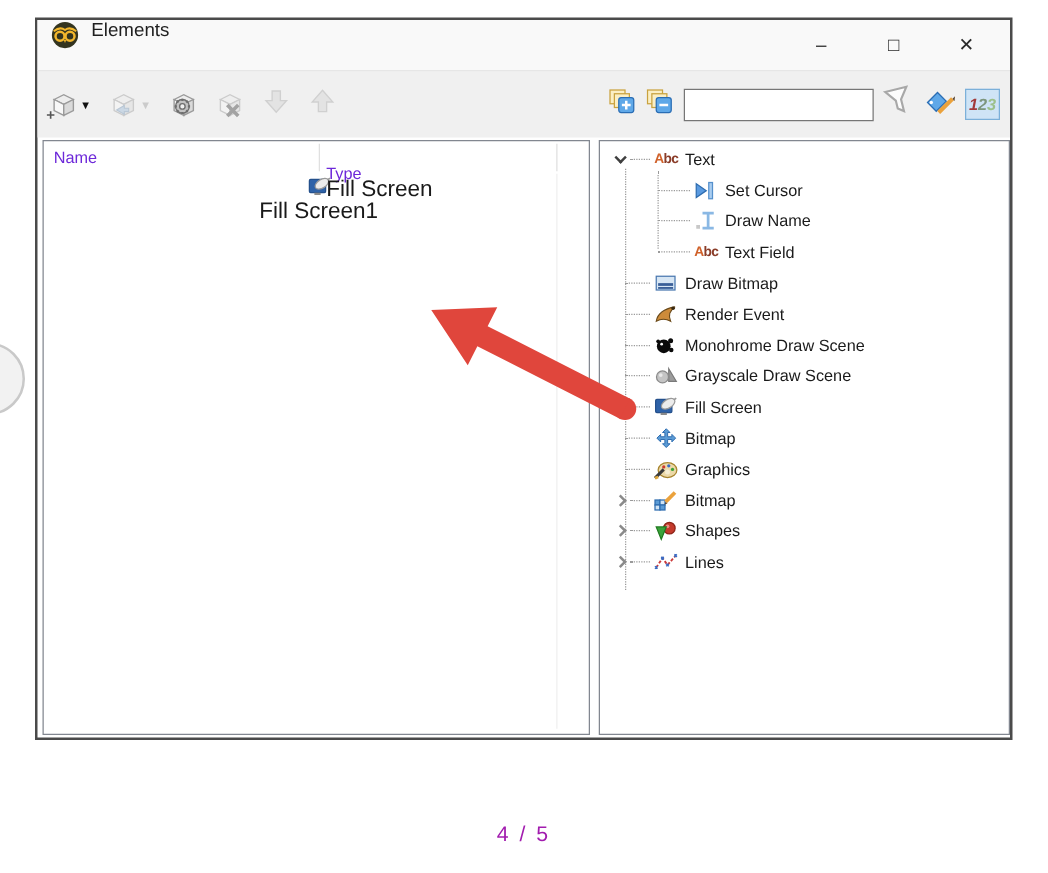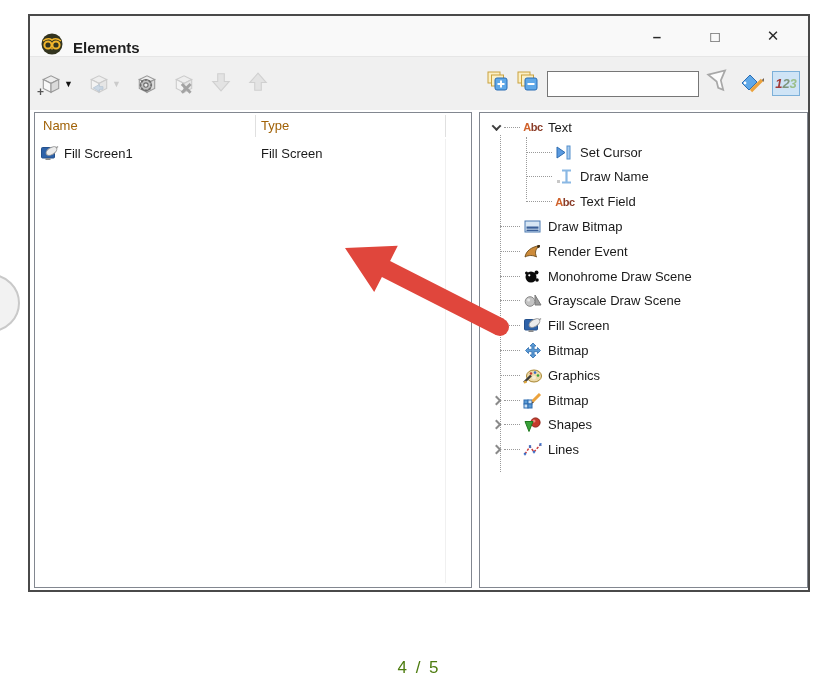--- a/index.html
+++ b/index.html
@@ -7,21 +7,21 @@
     font-family:"Liberation Sans","DejaVu Sans",sans-serif; color:#1a1a1a; overflow:hidden; }
   .page { position:relative; width:838px; height:698px; background:#fff; }
 
   
   .nav-circle { position:absolute; left:-38px; top:274px; width:58px; height:58px;
     border-radius:50%; border:2px solid #c9c9c9; background:#f2f2f2; }
 
   
   .window { position:absolute; left:28px; top:14px; width:782px; height:578px;
     border:2px solid #4a4a4a; background:#fff; }
-  .titlebar { height:40px; display:flex; align-items:flex-end; background:#f9f9f9; padding-left:10px;font-weight:bold; }
+  .titlebar { height:40px; display:flex; align-items:flex-start; background:#f9f9f9; padding-left:10px; }
   .app-icon { width:24px; height:24px; display:flex; }
   .title { margin-left:9px; font-size:15px; color:#1f1f1f; flex:1; }
   .win-controls { display:flex; height:40px; margin-right:6px; }
   .win-btn { width:58px; height:40px; display:flex; align-items:center; justify-content:center;
     font-size:15px; color:#2a2a2a; cursor:default; }
 
   
   .toolbar { position:relative; height:54px; background:#f0f0f0; border-top:1px solid #e6e6e6; }
   .tb-left { position:absolute; left:10px; top:0; height:100%; display:flex; align-items:center; gap:15px; }
   .tb-btn { position:relative; display:flex; align-items:center; }
@@ -38,26 +38,26 @@
     display:flex; align-items:center; justify-content:center; font-size:13px; font-weight:bold;
     font-style:italic; letter-spacing:0; }
   .num-toggle .d1{color:#a23a3a;} .num-toggle .d2{color:#7d967d;} .num-toggle .d3{color:#9cc08a;}
 
   
   .panel { position:absolute; top:96px; height:476px; background:#fff; border:1px solid #828790; }
   .panel.left { left:4px; width:438px; }
   .panel.right { left:449px; width:329px; }
 
   
-  .list-header { position:relative; height:26px; font-size:13px; color:#a16207; }
+  .list-header { position:relative; height:26px; font-size:13px; color:#6d28d9; }
   .list-header .col-name { position:absolute; left:8px; top:5px; }
-  .list-header .col-type { position:absolute; left:226px; top:5px; }
+  .list-header .col-type { position:absolute; left:226px; top:18px; }
   .hsep { position:absolute; top:2px; height:22px; width:1px; background:#e0e0e0; }
   .vsep-body { position:absolute; top:26px; bottom:4px; width:1px; background:#f997; background:#f0f0f0; }
-  .list-row { position:absolute; left:0; top:28px; width:100%; height:24px; display:flex; align-items:center; font-size:13px; }
+  .list-row { position:absolute; left:0; top:28px; width:100%; height:24px; display:flex; align-items:center; font-size:18px;flex-direction:column; }
   .list-row .ricon { width:20px; height:17px; margin-left:5px; display:flex; }
   .list-row .rname { margin-left:4px; }
   .list-row .rtype { position:absolute; left:226px; }
 
   
   .tree { position:relative; padding-top:2px; font-size:13px; }
   .trow { position:relative; height:24.8px; display:flex; align-items:center; padding-left:8px; white-space:nowrap; }
   .trow.child { padding-left:46px; }
   .chv { width:16px; display:flex; align-items:center; justify-content:center; }
   .chv i { display:block; width:7px; height:7px; }
@@ -72,21 +72,21 @@
   .abc .a { color:#d0622b; } .abc .bc { color:#8a3c28; }
   .guide { position:absolute; border-left:1px dotted #9a9a9a; }
   .guide.main { left:20px; top:22px; height:337px; }
   .guide.childg { left:46px; top:24px; height:62px; }
 
   
   .arrow-svg { position:absolute; left:0; top:0; width:838px; height:698px; pointer-events:none; }
 
   
   .pager { position:absolute; left:0; top:658px; width:100%; text-align:center;
-    font-size:17px; color:#4d7c0f; letter-spacing:2px; }
+    font-size:17px; color:#a21caf; letter-spacing:2px; }
 </style>
 </head>
 <body>
 
 <div class="page">
 
   <div class="nav-circle"></div>
 
   <div class="window">
 

